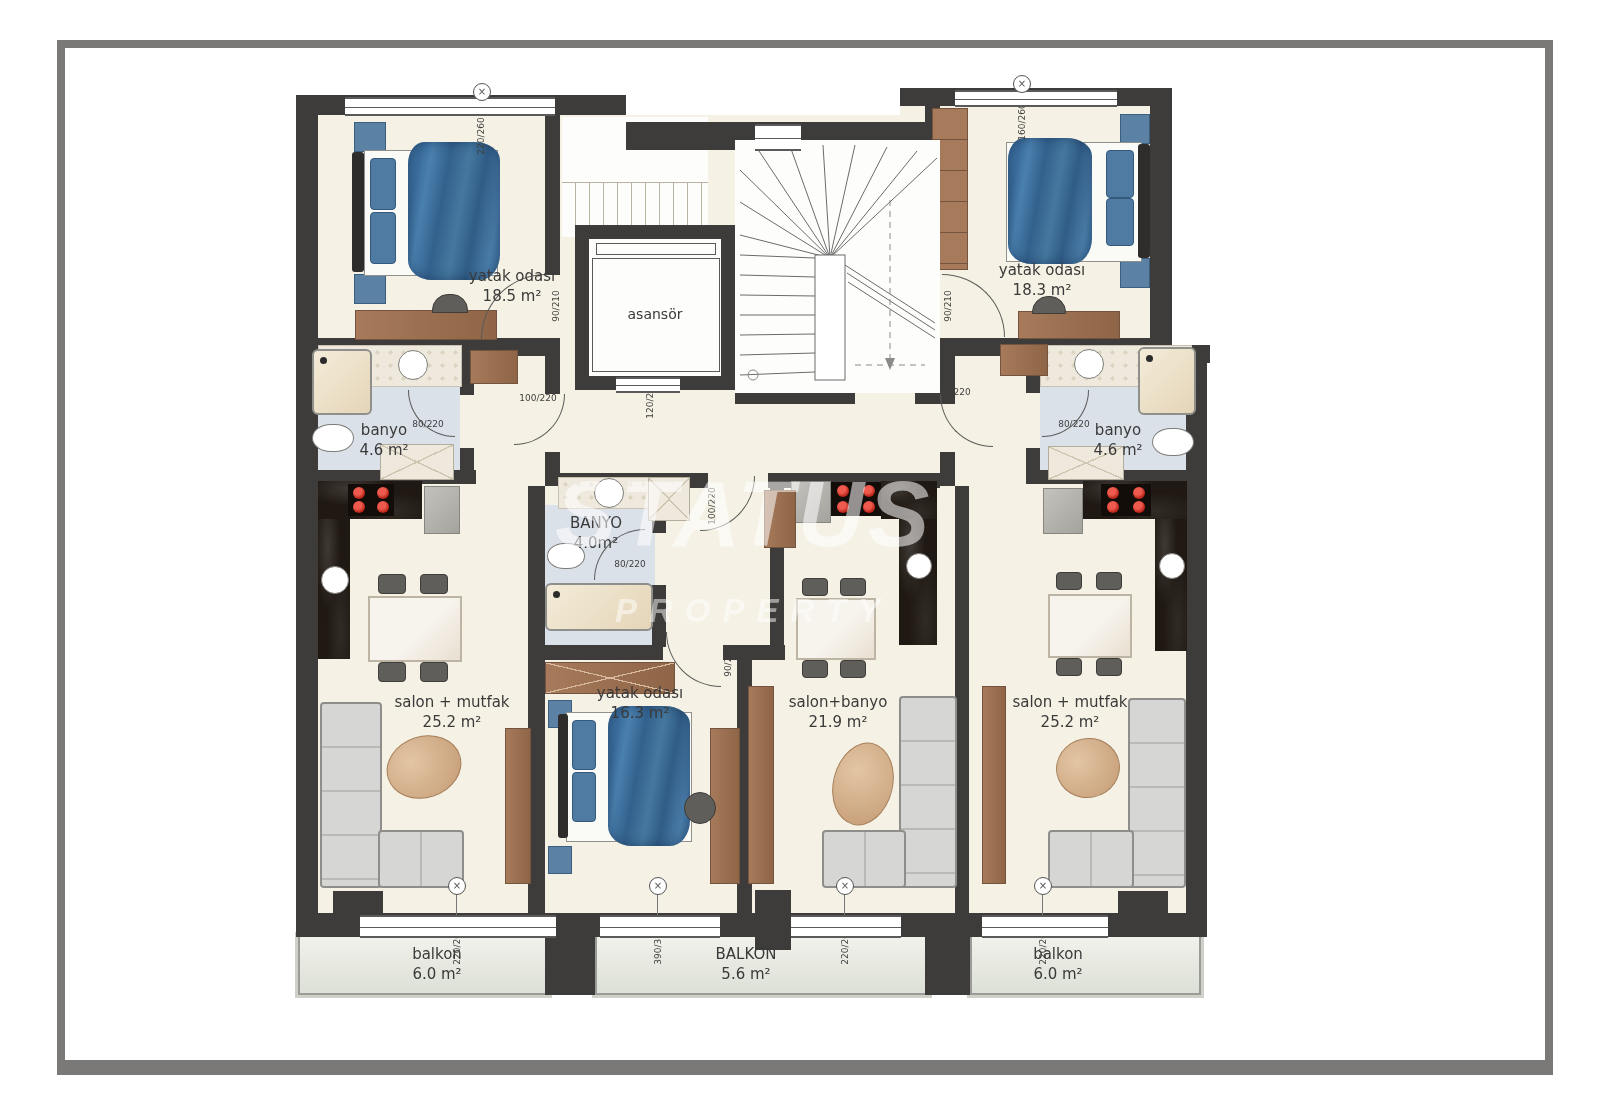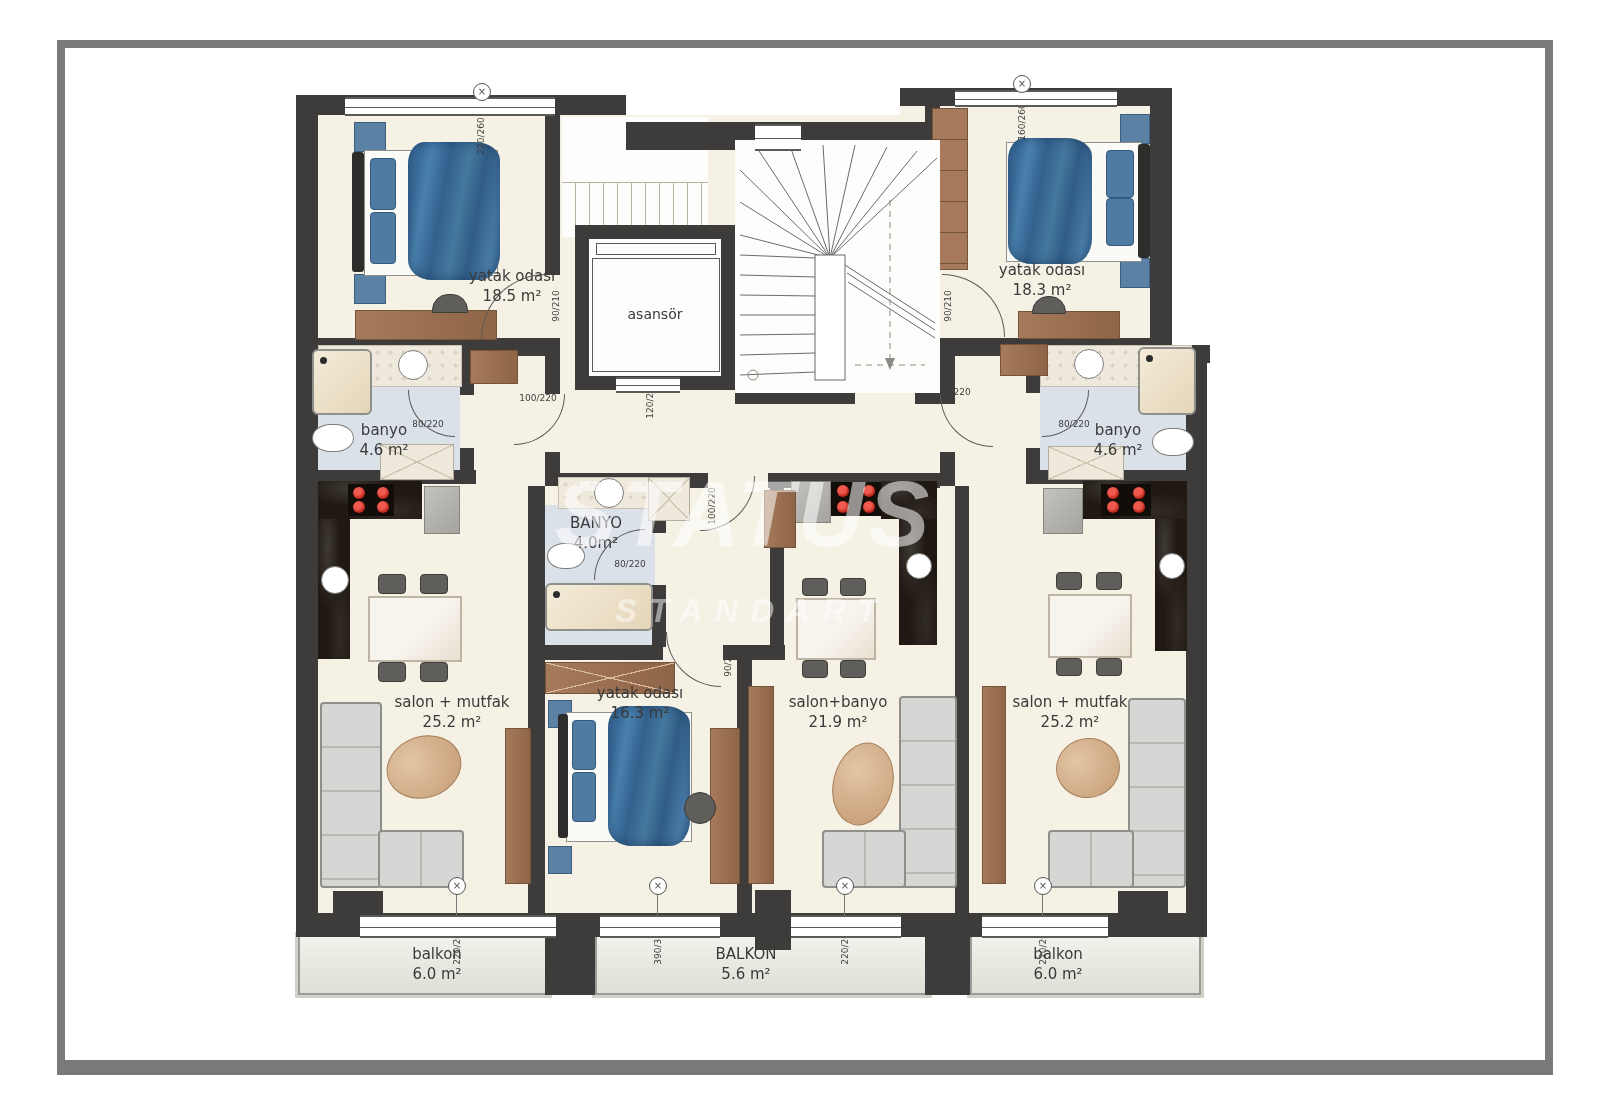--- a/index.html
+++ b/index.html
@@ -318,21 +318,21 @@
   <div class="arc" style="left:1042px;top:390px;width:46px;height:46px;border-bottom:1.5px solid #5a5a58;border-right:1.5px solid #5a5a58;border-bottom-right-radius:100%;"></div>
   <div class="arc" style="left:942px;top:274px;width:62px;height:62px;border-top:1.5px solid #5a5a58;border-right:1.5px solid #5a5a58;border-top-right-radius:100%;"></div>
   <div class="arc" style="left:700px;top:476px;width:54px;height:54px;border-bottom:1.5px solid #5a5a58;border-right:1.5px solid #5a5a58;border-bottom-right-radius:100%;"></div>
   <div class="arc" style="left:594px;top:529px;width:50px;height:50px;border-top:1.5px solid #5a5a58;border-left:1.5px solid #5a5a58;border-top-left-radius:100%;"></div>
   <div class="arc" style="left:666px;top:632px;width:54px;height:54px;border-bottom:1.5px solid #5a5a58;border-left:1.5px solid #5a5a58;border-bottom-left-radius:100%;"></div>
 
   <div class="wm" style="left:555px;top:462px;width:420px;font-size:92px;letter-spacing:4px;">
     <span>STATUS</span>
   </div>
   <div class="wm" style="left:615px;top:592px;width:310px;font-size:33px;letter-spacing:12px;color:rgba(255,255,255,.5);">
-    <span>STANDART</span>
+    <span>PROPERTY</span>
   </div>
 
   <div class="label" style="left:512px;top:286px;">
     <span class="nm">yatak odası</span>
     <span class="ar">18.5 m²</span>
   </div>
   <div class="label" style="left:1042px;top:280px;">
     <span class="nm">yatak odası</span>
     <span class="ar">18.3 m²</span>
   </div>

